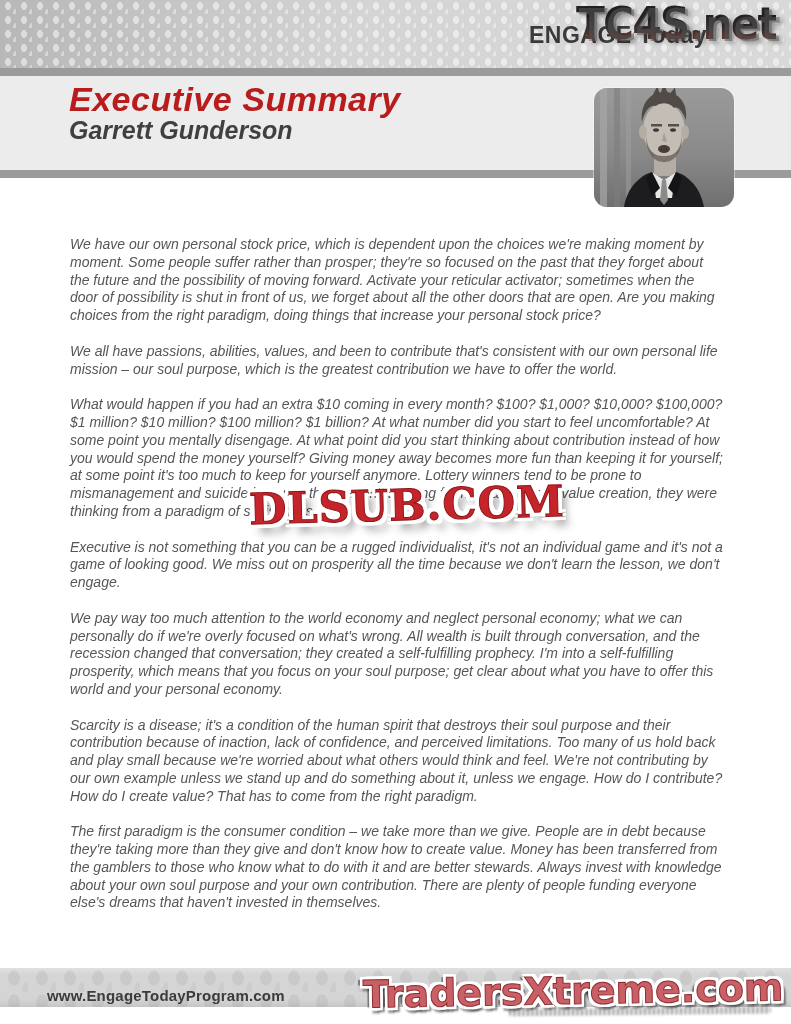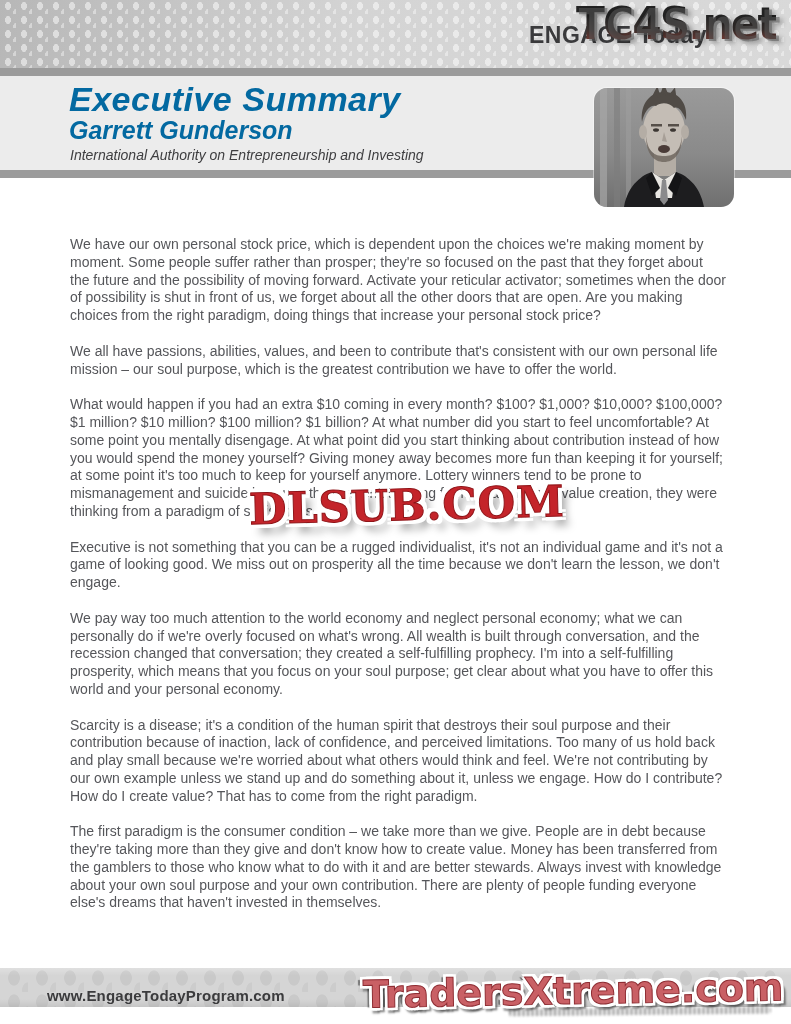--- a/index.html
+++ b/index.html
@@ -44,45 +44,45 @@
   .divider.d1{top:68px;}
   .divider.d2{top:170px;}
 
   
   .header-block{
     position:absolute;top:76px;left:0;width:791px;height:94px;
     background:#ececec;
   }
   .doc-title{
     position:absolute;left:69px;top:4px;
-    font-size:34px;font-style:italic;font-weight:bold;color:#0369a1;
+    font-size:34px;font-style:italic;font-weight:bold;color:#b91c1c;
     letter-spacing:.5px;white-space:nowrap;
   }
   .doc-author{
     position:absolute;left:69px;top:40px;
-    font-size:25px;font-style:italic;font-weight:bold;color:#0369a1;
+    font-size:25px;font-style:italic;font-weight:bold;color:#404040;
     white-space:nowrap;
   }
   .doc-subtitle{
     position:absolute;left:70px;top:71px;
     font-size:14px;font-style:italic;color:#3e3e40;white-space:nowrap;
   }
 
   
   .photo{
     position:absolute;left:594px;top:88px;width:140px;height:119px;
     border-radius:13px;overflow:hidden;z-index:5;
     box-shadow:0 0 0 1px rgba(255,255,255,.4);
   }
   .photo svg{display:block;}
 
   
   .content{
     position:absolute;top:236px;left:70px;width:656px;
-    font-size:14px;line-height:17.8px;color:#55565a;
+    font-size:14px;line-height:17.8px;color:#55565a;font-style:italic;
   }
   .content p{margin:0 0 17.8px 0;}
 
   
   .dlsub-watermark{
     position:absolute;left:249px;top:480px;z-index:10;
     font-family:"DejaVu Serif",serif;
     font-size:43px;font-weight:900;letter-spacing:1px;
     color:#c4242a;
     -webkit-text-stroke:1px #8e1418;
@@ -141,21 +141,20 @@
   <div class="top-band">
     <div class="engage-brand">ENGAGE Today</div>
     <div class="tc4s-watermark">TC4S.net</div>
   </div>
 
   <div class="divider d1"></div>
 
   <div class="header-block">
     <div class="doc-title">Executive Summary</div>
     <div class="doc-author">Garrett Gunderson</div>
-    <div class="doc-subtitle">International Authority on Entrepreneurship and Investing</div>
   </div>
 
   <div class="divider d2"></div>
 
   <div class="photo">
     <svg width="140" height="119" viewBox="0 0 140 119" xmlns="http://www.w3.org/2000/svg">
       <defs>
         <linearGradient id="bgG" x1="0" y1="0" x2="0" y2="1">
           <stop offset="0" stop-color="#9a9a9a"></stop>
           <stop offset="0.55" stop-color="#8a8a8a"></stop>

